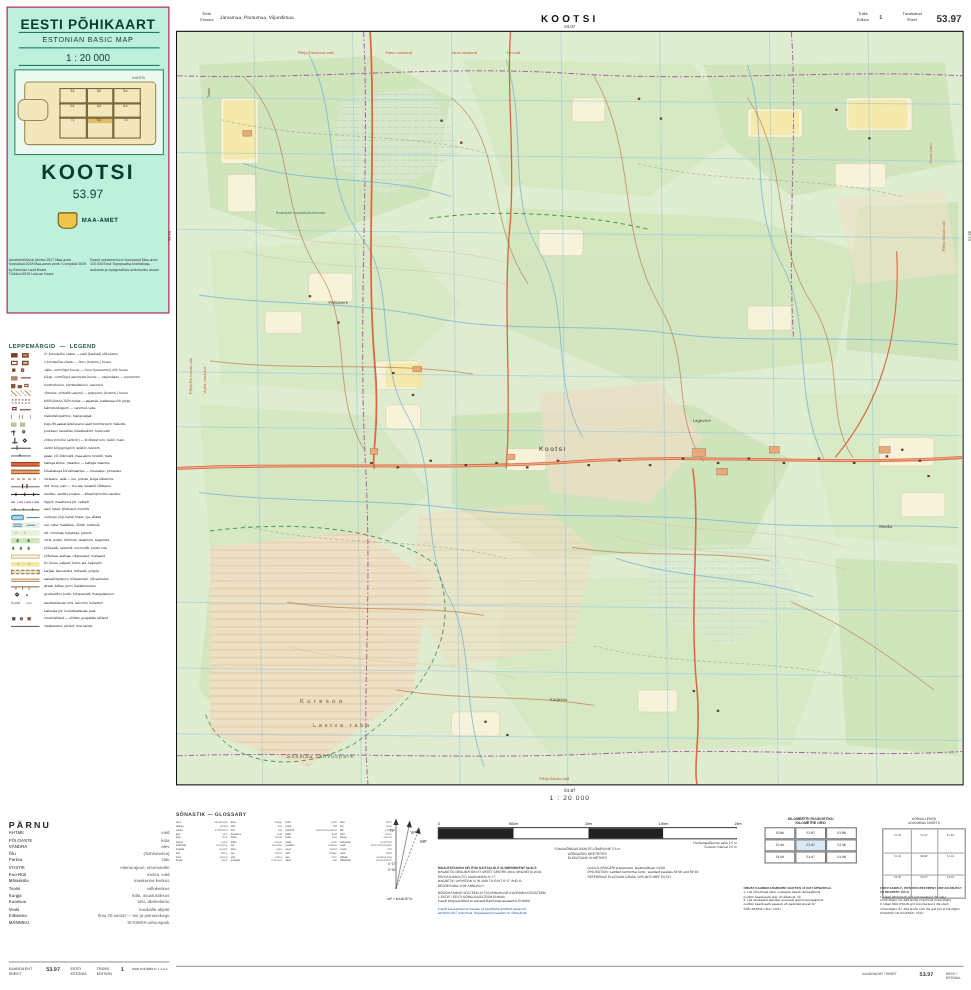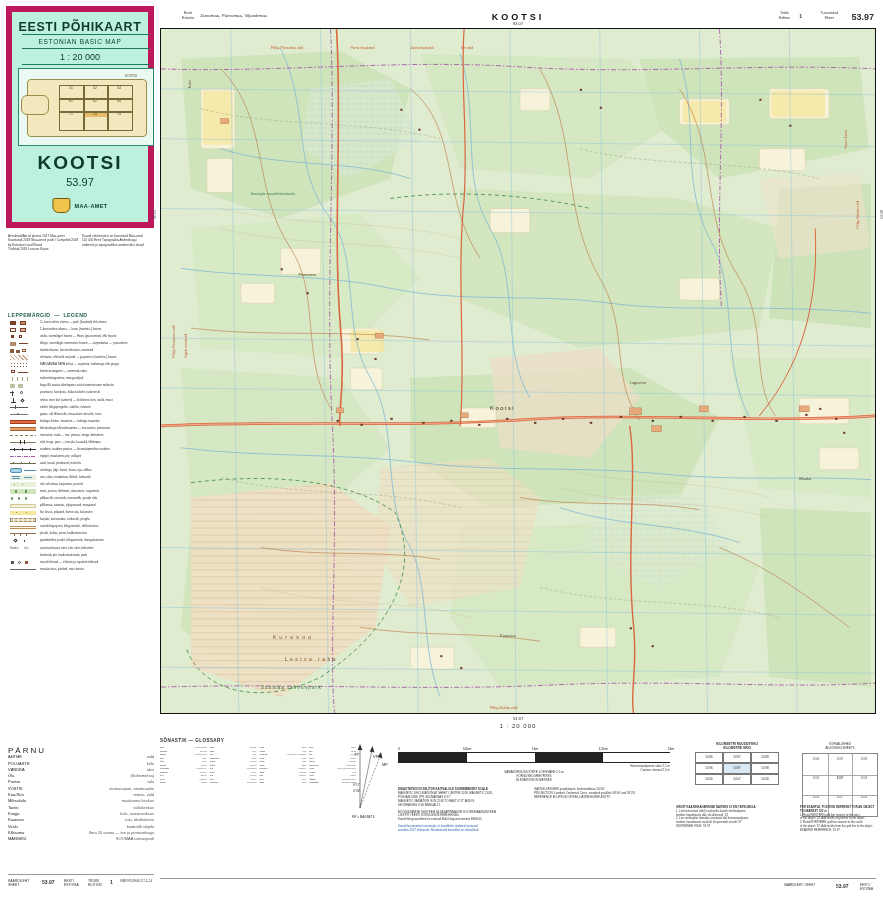--- a/index.html
+++ b/index.html
@@ -2,21 +2,21 @@
 <html><head>
 <meta charset="utf-8">
 <style>
   html,body{margin:0;padding:0;background:#ffffff;}
   body{width:883px;height:900px;overflow:hidden;font-family:"Liberation Sans",sans-serif;color:#222;}
   .page{position:relative;width:883px;height:900px;background:#fff;}
 
   
   .left-col{position:absolute;left:6px;top:6px;width:148px;height:888px;}
 
-  .title-box{position:relative;width:148px;height:222px;background:#bdf0dd;border:6px solid #be185d;box-sizing:border-box;}
+  .title-box{position:relative;width:148px;height:279px;background:#bdf0dd;border:1px solid #be185d;box-sizing:border-box;}
   .t-main{position:absolute;left:0;top:8px;width:100%;text-align:center;font-size:12.5px;font-weight:bold;letter-spacing:.6px;color:#0d3b2c;}
   .t-sub{position:absolute;left:0;top:26px;width:100%;text-align:center;font-size:6.5px;letter-spacing:.7px;color:#0d3b2c;}
   .t-scale{position:absolute;left:0;top:40px;width:100%;text-align:center;font-size:9px;color:#0d3b2c;}
   .t-line{position:absolute;left:10px;width:128px;height:1px;background:#1d7a5c;}
 
   .keymap{position:absolute;left:6px;top:56px;width:136px;height:78px;background:#eafaf3;border:1px solid #2b8a68;box-sizing:border-box;overflow:hidden;}
   .kmland{position:absolute;background:#f3e8bd;border:1px solid #9b8b4b;}
   .kmcell{position:absolute;font-size:3.4px;color:#4a3f1a;text-align:center;line-height:5px;}
   .kmgrid{position:absolute;border:.5px solid #7a6a3a;}
 
@@ -33,21 +33,21 @@
   .legend{position:absolute;left:2px;top:313px;width:146px;height:424px;}
   .lrow{position:relative;height:7.05px;font-size:3.05px;color:#333;line-height:7.05px;white-space:nowrap;overflow:hidden;}
   .lsym{position:absolute;left:0;top:0;width:30px;height:7px;}
   .ltxt{position:absolute;left:32px;top:0;}
 
   
   .sq{position:absolute;box-sizing:border-box;}
   .ln{position:absolute;}
 
   .parnu{position:absolute;left:2px;top:742px;width:146px;font-size:4px;line-height:6.3px;color:#222;}
-  .parnu .big{font-size:8px;font-weight:normal;letter-spacing:2px;}
+  .parnu .big{font-size:8px;font-weight:bold;letter-spacing:2px;}
   .pr{display:flex;justify-content:space-between;}
   .pl{color:#555;}
   .footer-box{position:absolute;left:2px;top:868px;width:146px;height:22px;border-top:1px solid #999;font-size:3.4px;color:#333;}
   .fb-c{position:absolute;top:4px;}
 
   
   .map-wrap{position:absolute;left:160px;top:10px;width:716px;height:722px;}
   .map-top{position:absolute;left:0;top:0;width:716px;height:18px;font-size:4.6px;color:#333;}
   .map-title{position:absolute;left:0;top:2px;width:100%;text-align:center;font-size:9px;font-weight:bold;letter-spacing:3px;color:#111;}
   .mt-l{position:absolute;left:22px;top:1px;text-align:center;line-height:5px;font-size:3.6px;}

